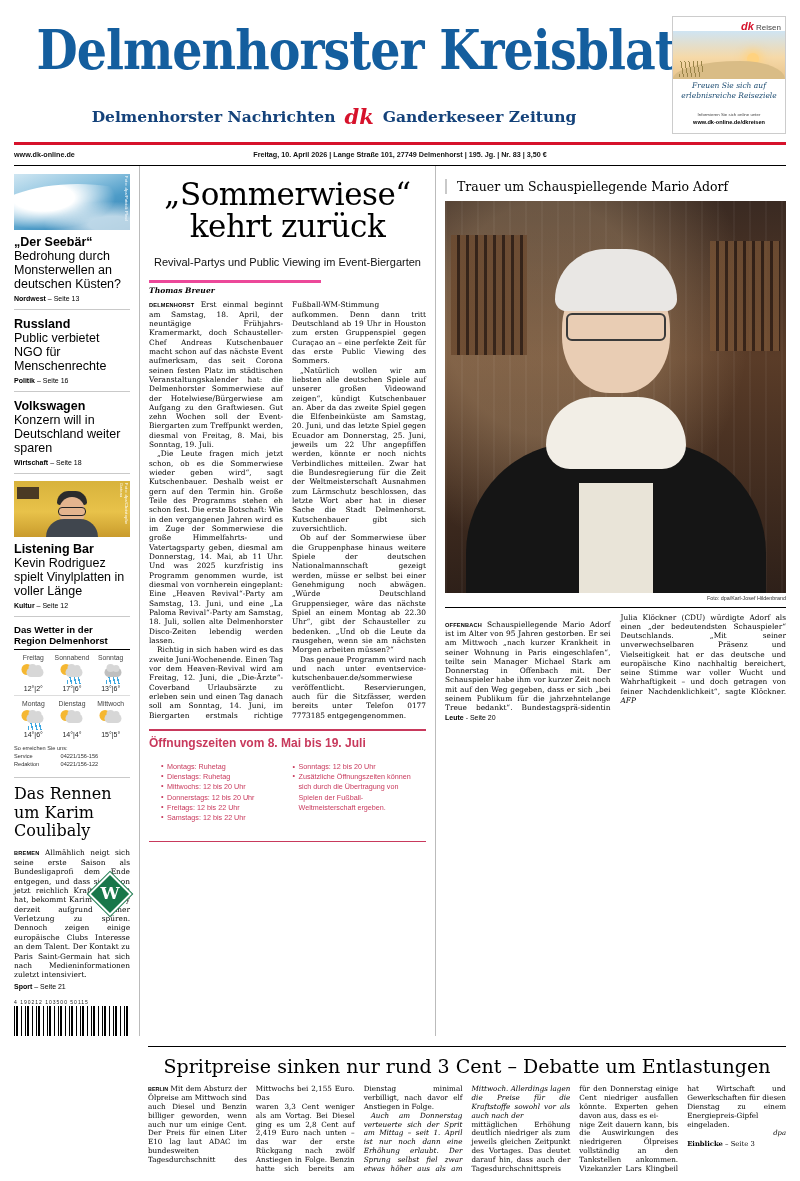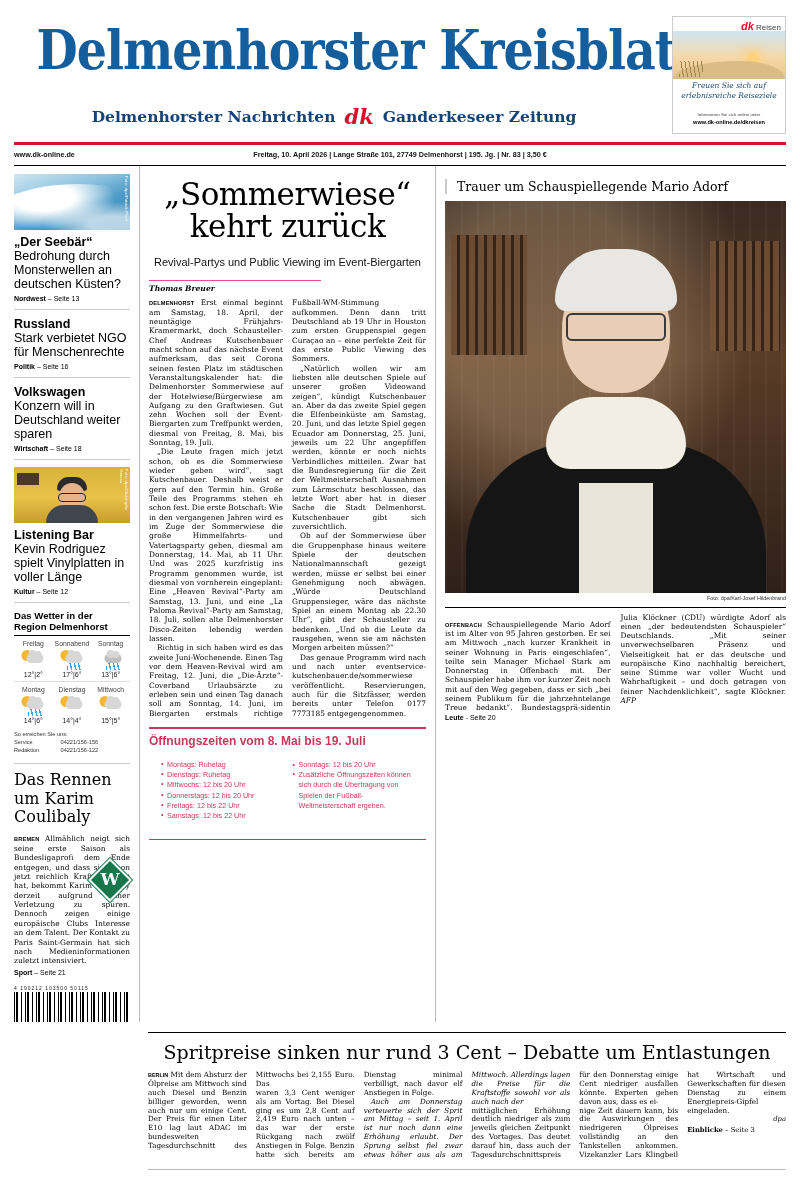--- a/index.html
+++ b/index.html
@@ -141,21 +141,21 @@
 
   
   .lead-title{
     font-family:"DejaVu Serif",serif;font-size:31px;line-height:1.06;text-align:center;
     margin:12px 0 0;font-weight:normal;letter-spacing:-.5px;
   }
   .lead-sub{
     font-size:11px;text-align:center;margin:13px 0 12px;color:#111;
   }
   .byline{font-family:"DejaVu Serif",serif;font-style:italic;font-weight:bold;font-size:7.6px;
-    border-top:1px solid #ec4899;padding-top:3px;width:62%;}
+    border-top:3px solid #ec4899;padding-top:3px;width:62%;}
   .cols2{column-count:2;column-gap:9px;font-family:"DejaVu Serif",serif;
     font-size:7.4px;line-height:1.26;text-align:justify;hyphens:auto;margin-top:5px;}
   .cols2 p{margin:0 0 0;text-indent:8px;}
   .cols2 p.first{text-indent:0;}
   .cols2 .loc{font-family:"Liberation Sans",sans-serif;font-weight:bold;font-size:5.6px;letter-spacing:.2px;}
 
   .box-red{border-top:2px solid #c8395c;border-bottom:1px solid #c8395c;margin-top:9px;padding:5px 0 6px;}
   .box-red h4{margin:0 0 12px;color:#c8395c;font-size:12px;font-weight:bold;}
   .box-red ul{margin:12px;padding:0;list-style:none;column-count:2;column-gap:10px;}
   .box-red li{font-size:7.2px;line-height:1.42;color:#c8395c;padding-left:6px;position:relative;
@@ -265,21 +265,21 @@
         <div class="t-body">Bedrohung durch Monsterwellen an deutschen Küsten?</div>
         <div class="t-ref">
           <b>Nordwest</b>
           <span>– Seite 13</span>
         </div>
       </div>
       <div class="hr-light"></div>
 
       <div class="teaser">
         <div class="t-head">Russland</div>
-        <div class="t-body">Stark verbietet NGO für Menschenrechte</div>
+        <div class="t-body">Public verbietet NGO für Menschenrechte</div>
         <div class="t-ref">
           <b>Politik</b>
           <span>– Seite 16</span>
         </div>
       </div>
       <div class="hr-light"></div>
 
       <div class="teaser">
         <div class="t-head">Volkswagen</div>
         <div class="t-body">Konzern will in Deutschland weiter sparen</div>

